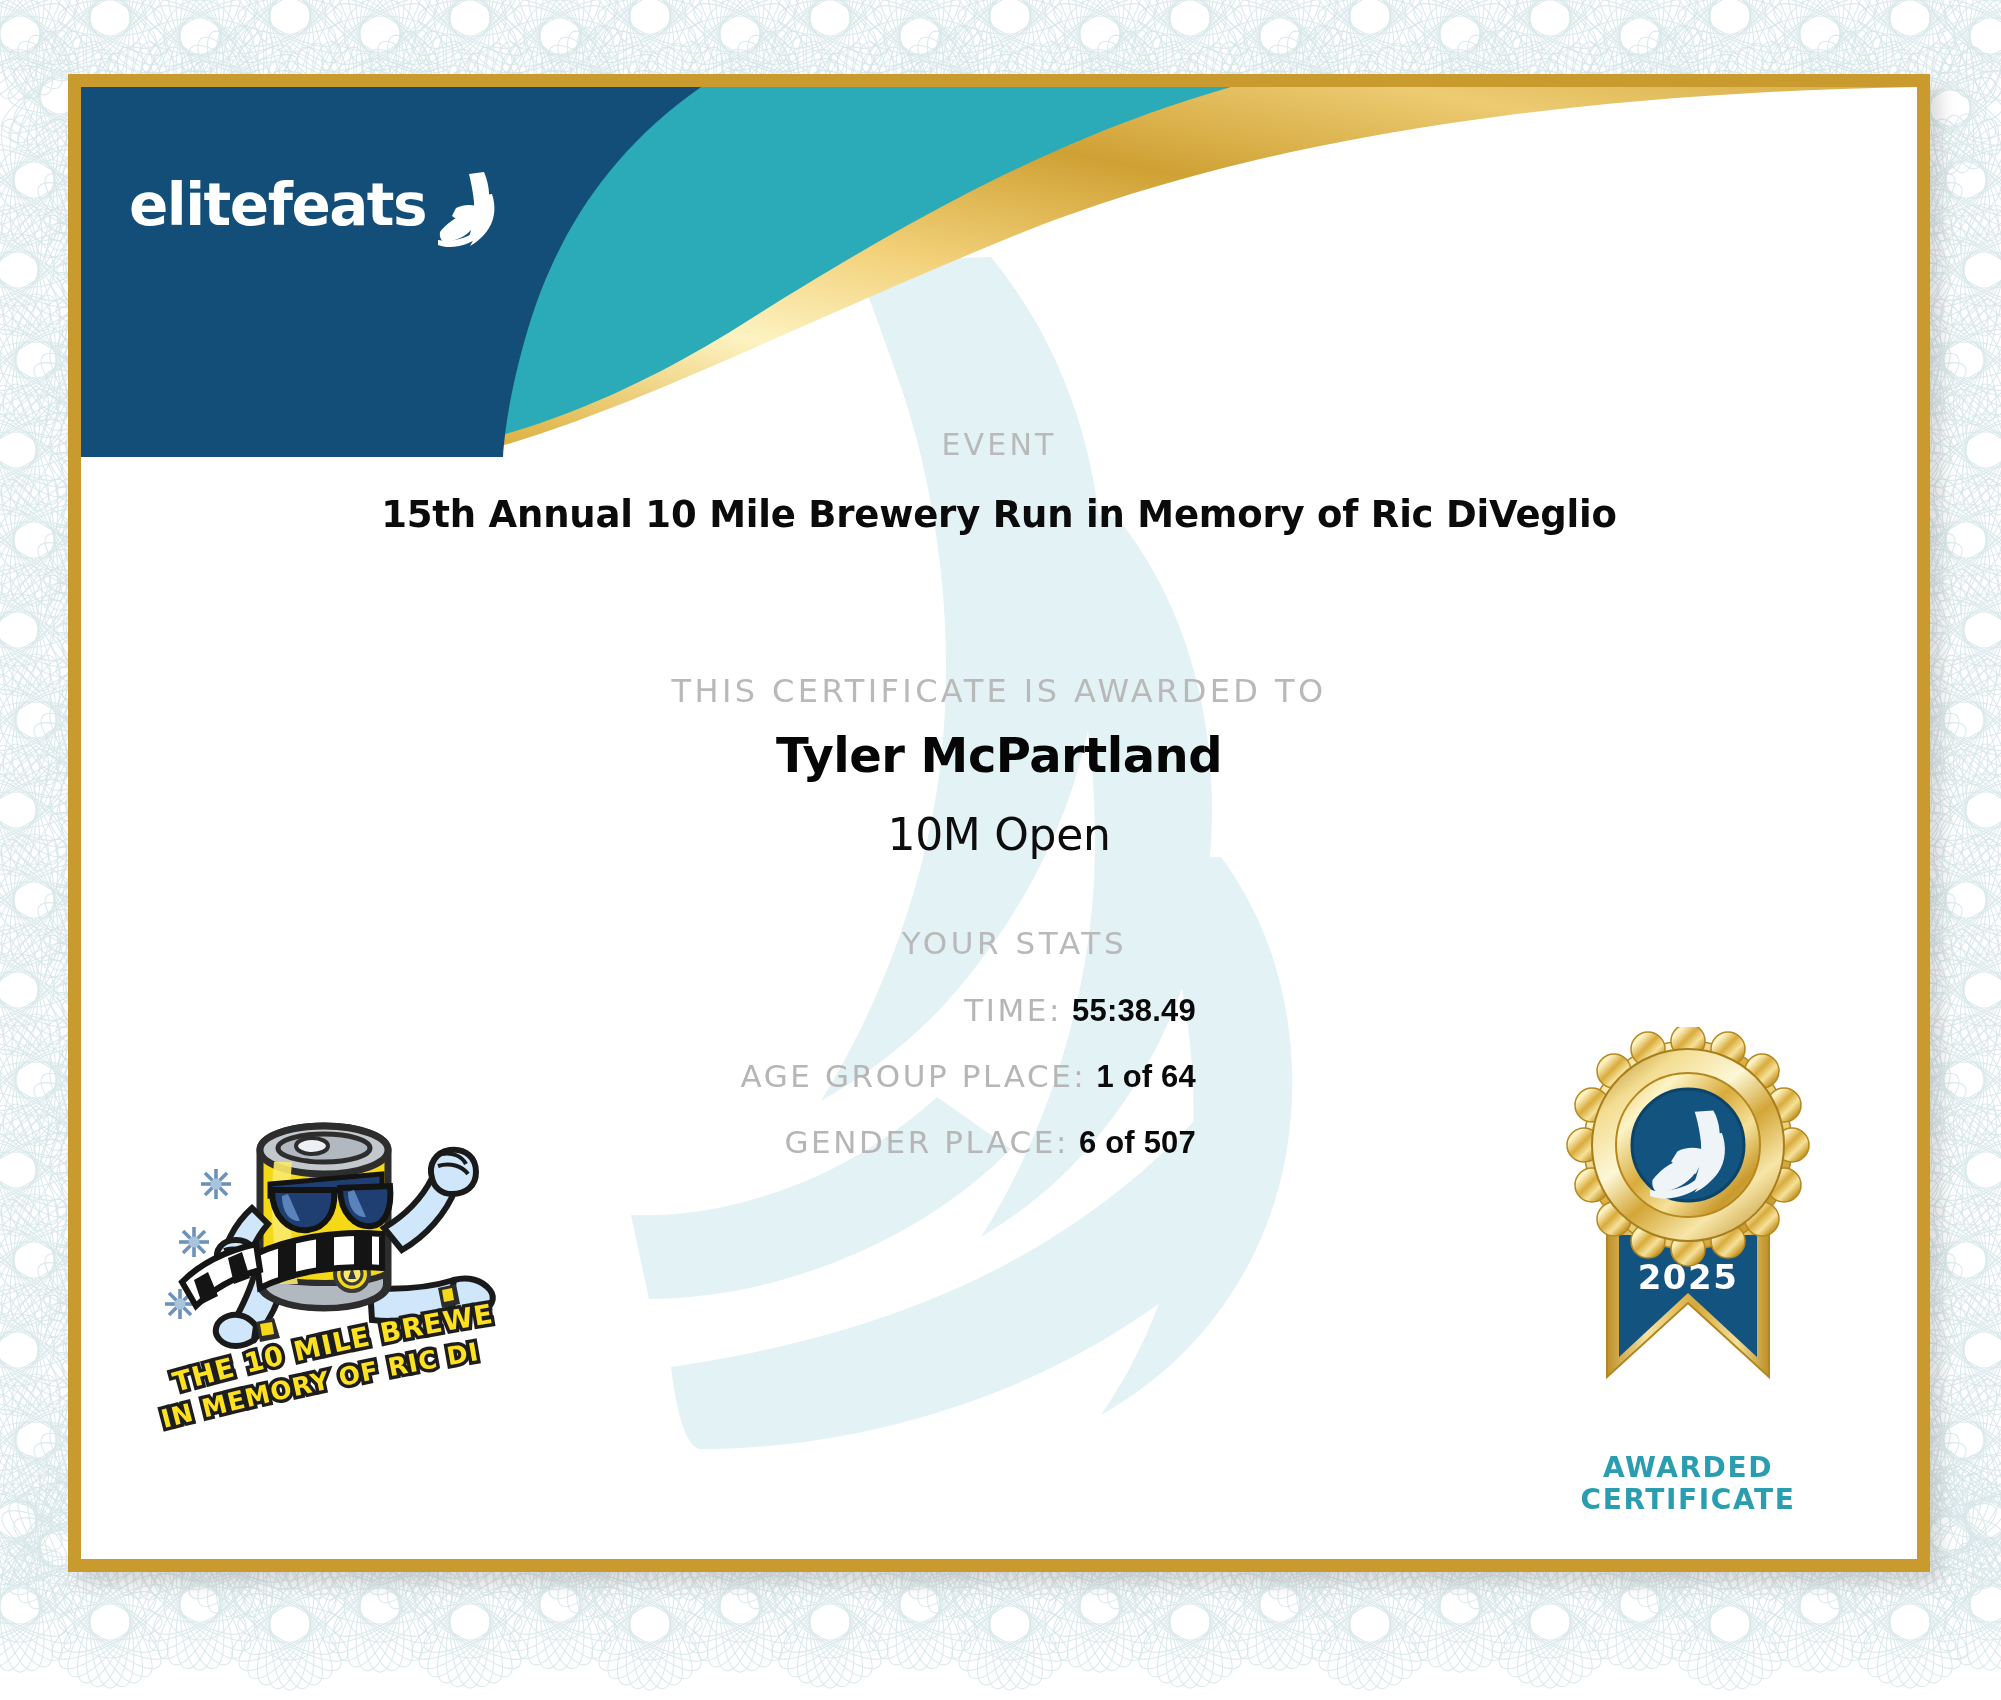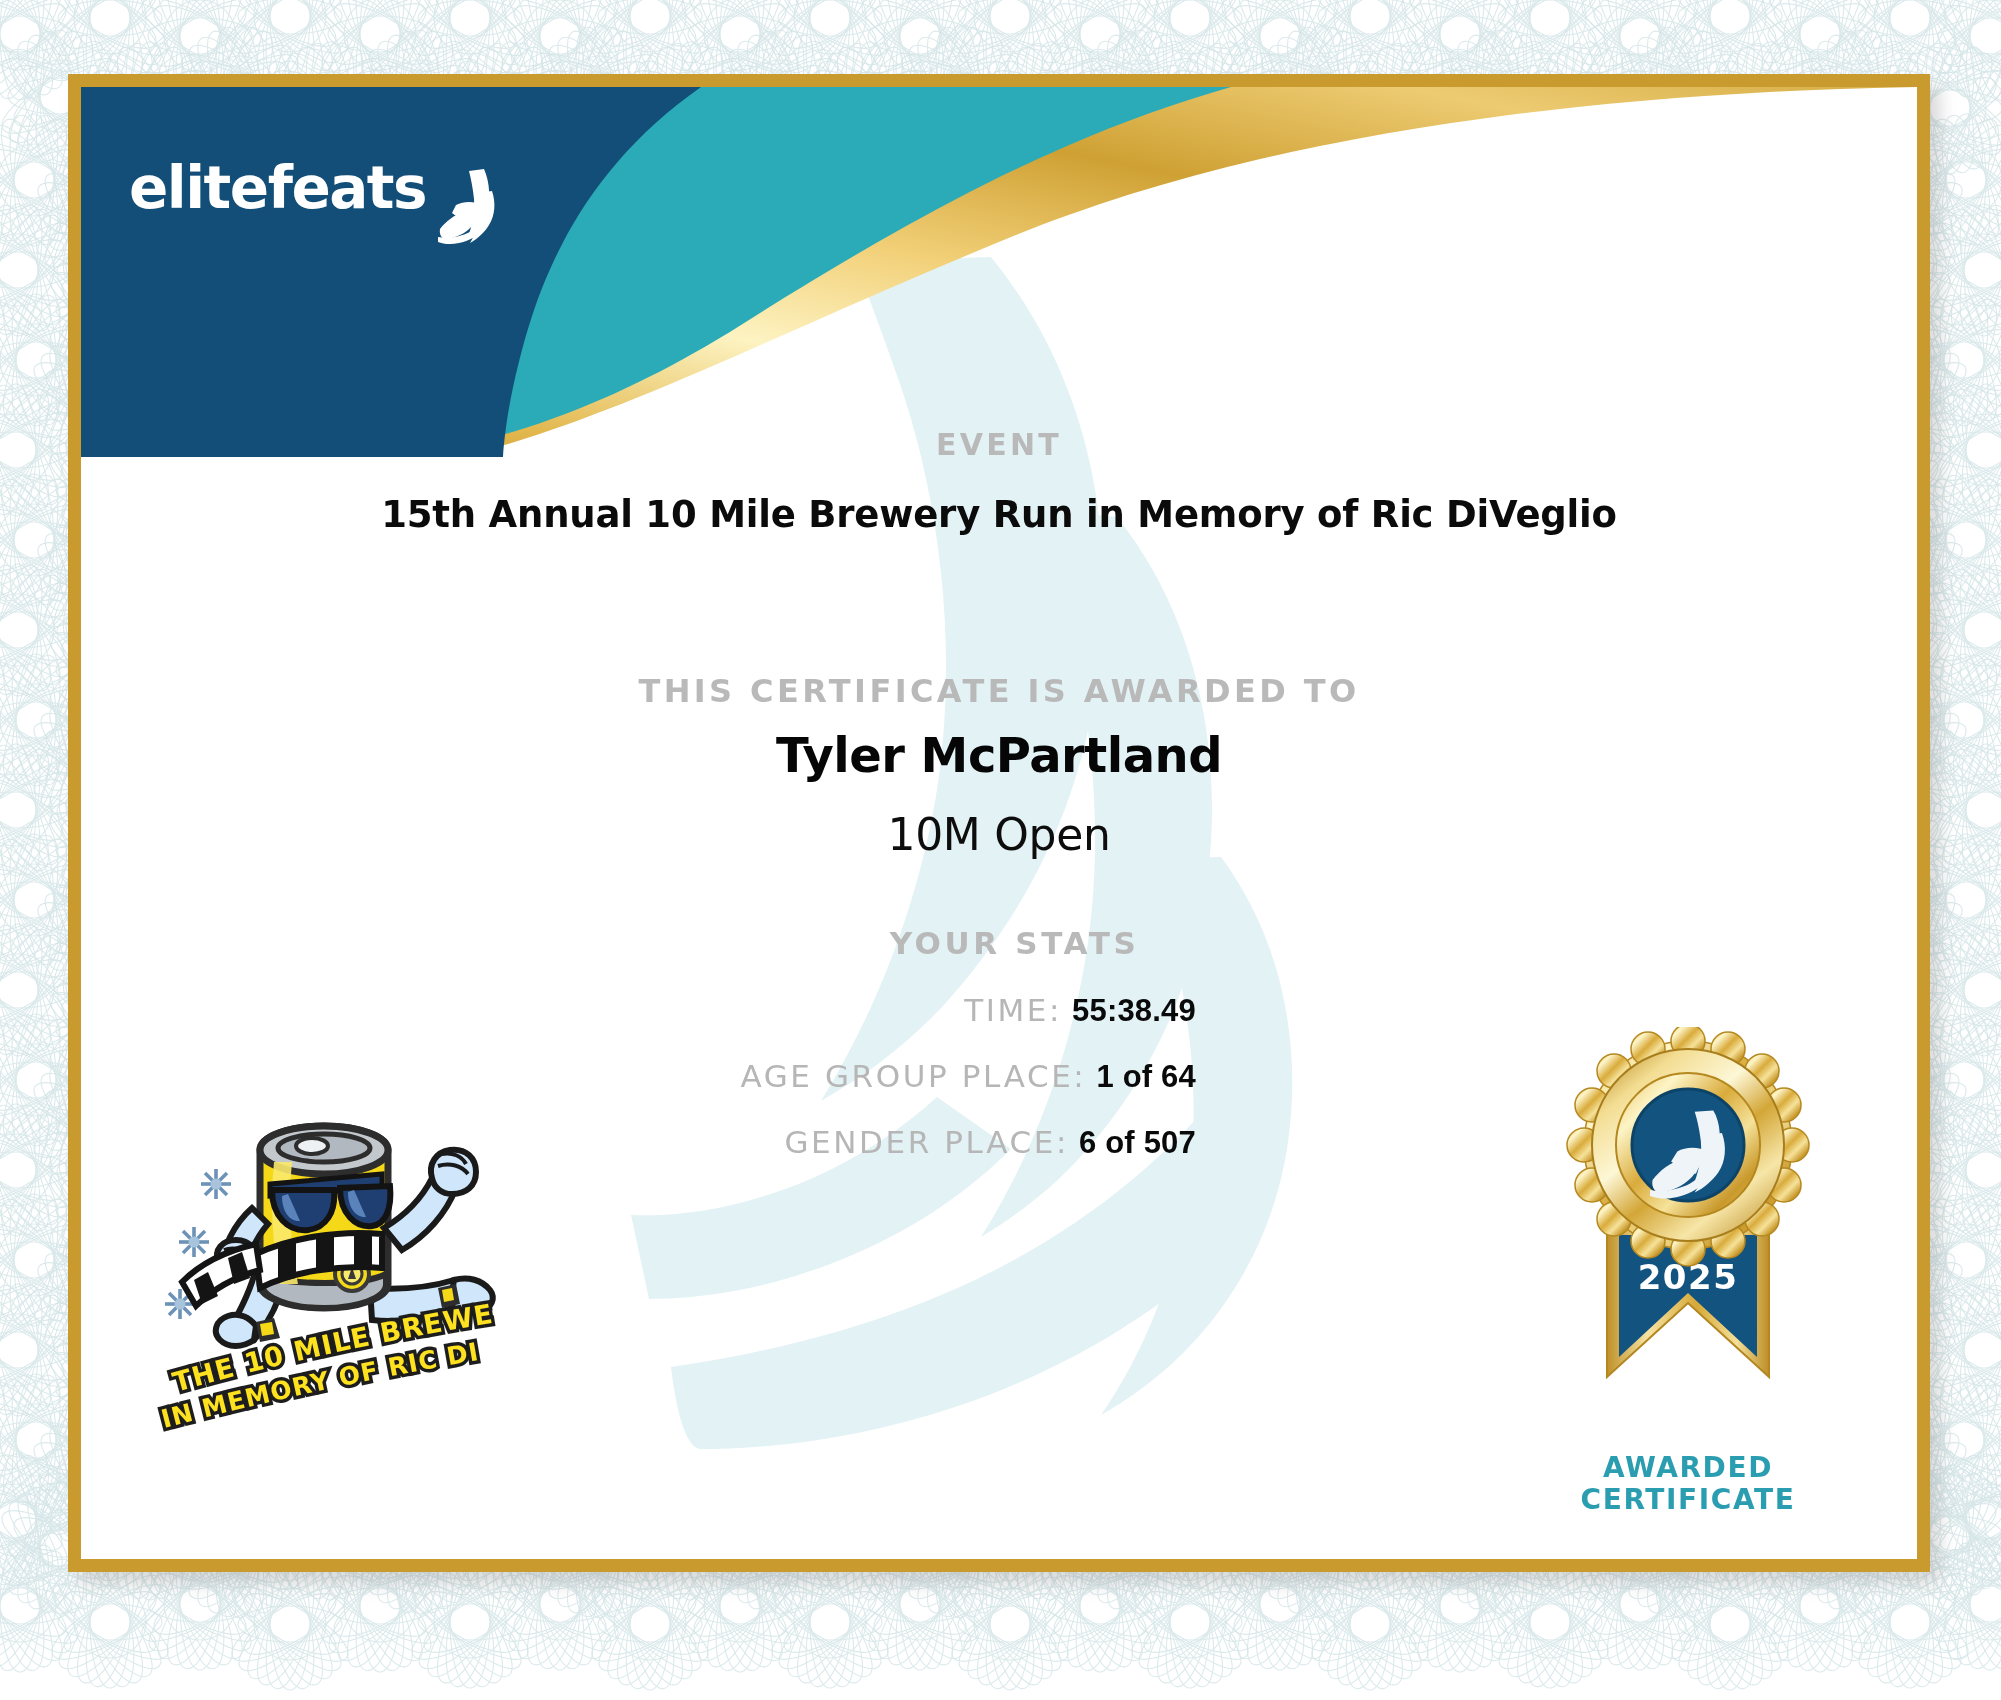--- a/index.html
+++ b/index.html
@@ -51,21 +51,21 @@
   #swoosh{
     position:absolute; left:0; top:0;
     width:1836px; height:370px;
   }
 
   
   #logo{
     position:absolute;
     left:48px; top:72px;
     width:400px; height:92px;
-    display:flex; align-items:flex-start; gap:4px;
+    display:flex; align-items:center; gap:4px;
   }
   #logo-word{
     font-family:"DejaVu Sans", sans-serif;
     font-size:58px;
     font-weight:600;
     color:#ffffff;
     letter-spacing:-1.5px;
     line-height:1;
   }
   #logo-wing{ width:70px; height:80px; margin-left:2px; margin-top:6px;}
@@ -73,21 +73,21 @@
   
   .center-col{
     position:absolute;
     left:0; width:1836px;
     text-align:center;
   }
   .lbl{
     font-family:"DejaVu Sans", sans-serif;
     color:#b9b9b9;
     letter-spacing:3.2px;
-    font-weight:700;
+    font-weight:400;
   }
   #event-label{ top:340px; font-size:30px; }
   #event-title{
     top:406px;
     font-family:"DejaVu Sans", sans-serif;
     font-size:37px;
     font-weight:bold;
     color:#0b0b0b;
     letter-spacing:-0.2px;
   }

